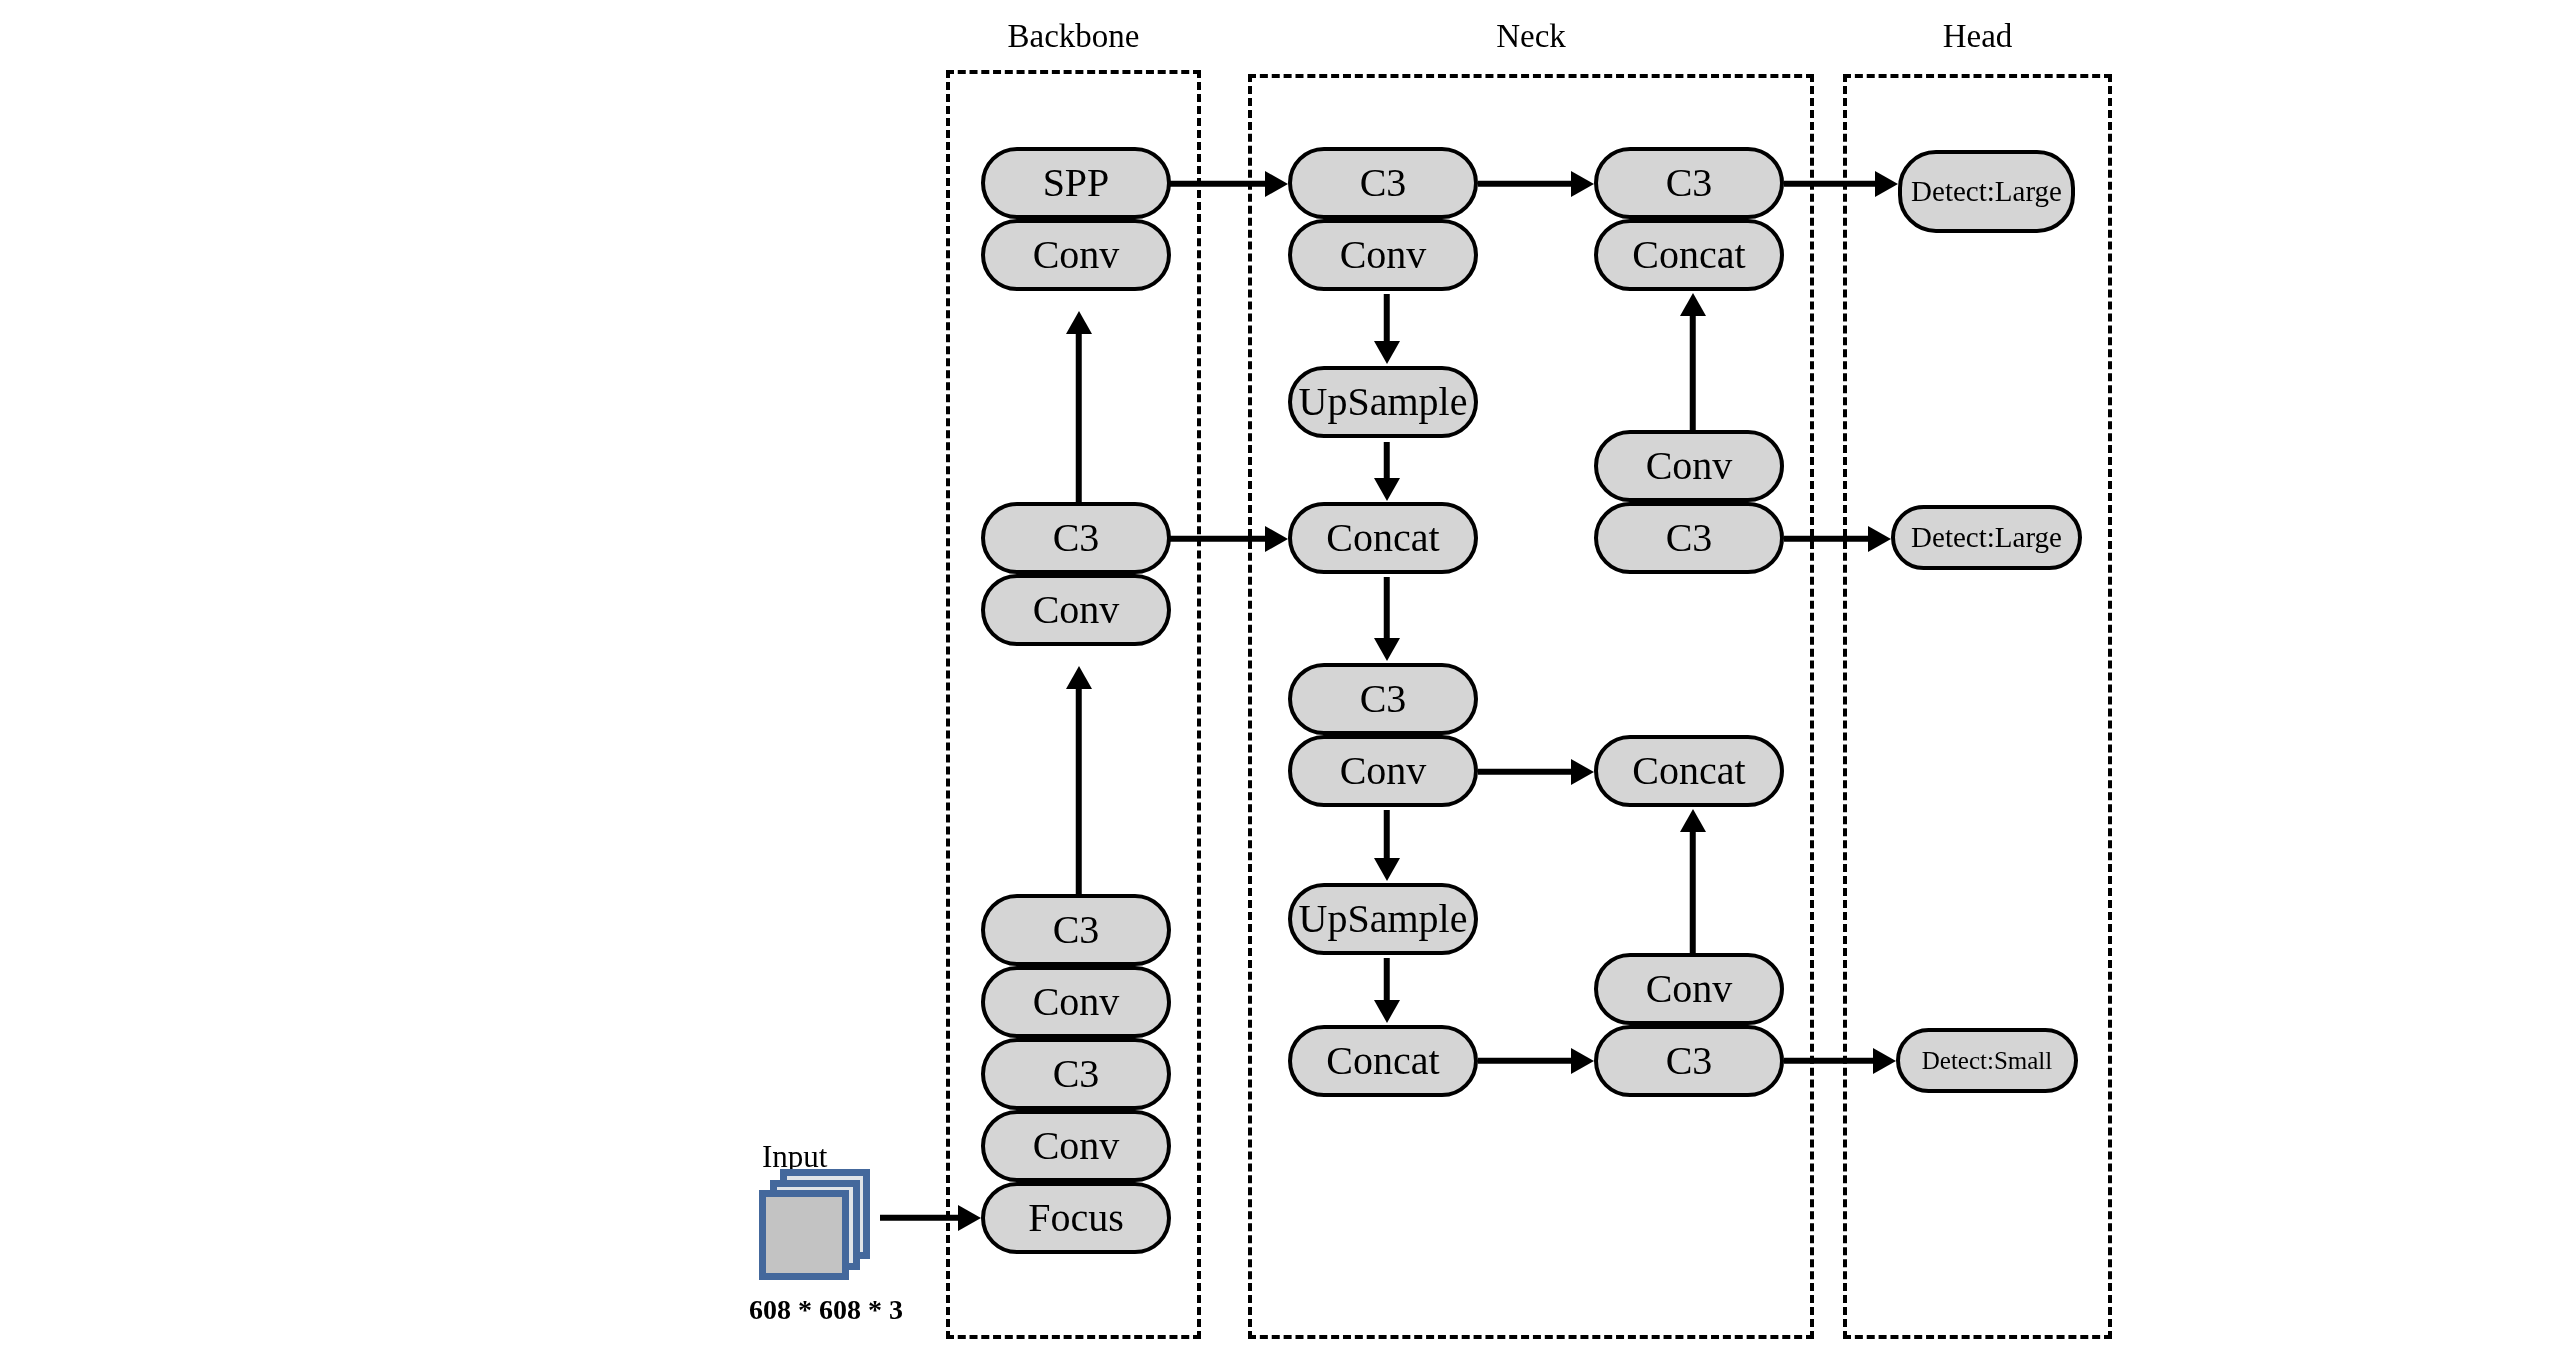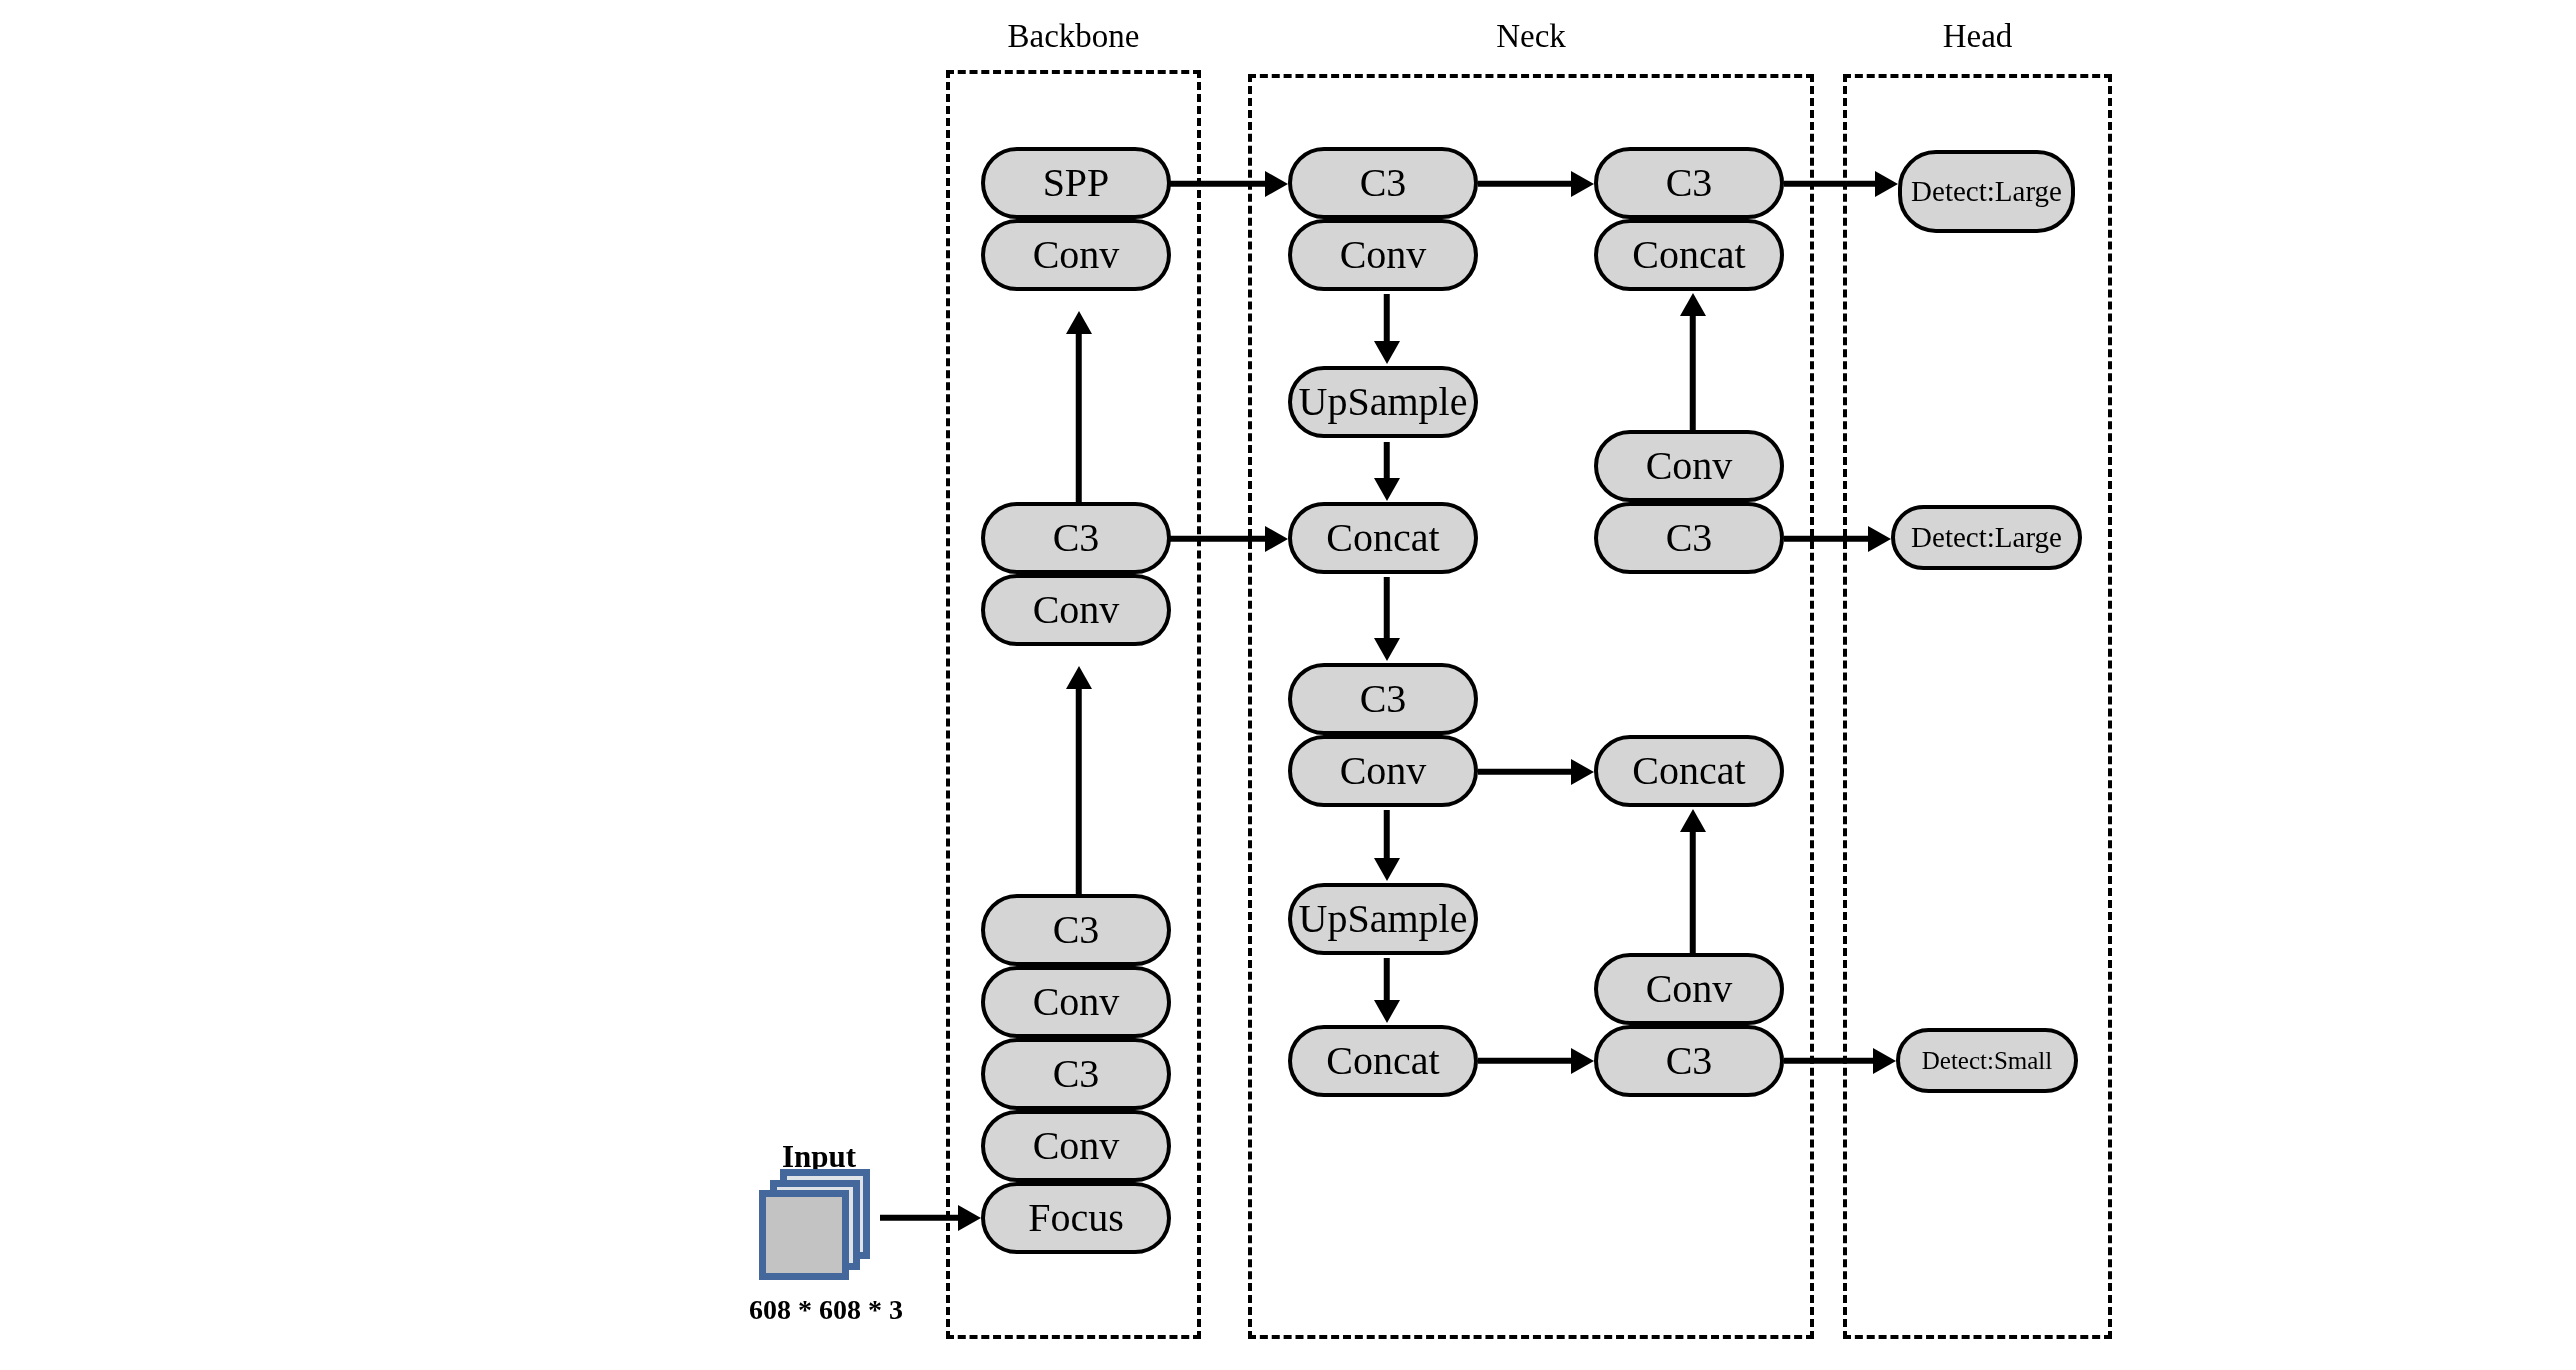--- a/index.html
+++ b/index.html
@@ -176,21 +176,21 @@
   <div class="arrow-h" style="left:1738px;top:1044px;width:112px;height:33px;">
     <div class="shaft" style="left:0;width:89px;"></div>
     <div class="headright"></div>
   </div>
 
   <div class="arrow-h" style="left:834px;top:1201px;width:101px;height:33px;">
     <div class="shaft" style="left:0;width:78px;"></div>
     <div class="headright"></div>
   </div>
 
-  <div class="input-title" style="left:736px;top:1141px;font-weight:bold;">Input</div>
+  <div class="input-title" style="left:716px;top:1141px;">Input</div>
 
   <div class="input-stack" style="left:713px;top:1169px;width:123px;height:114px;">
     <div class="input-sheet s1" style="left:21px;top:0px;width:90px;height:90px;"></div>
     <div class="input-sheet s2" style="left:10.6px;top:10.6px;width:90px;height:90px;"></div>
     <div class="input-sheet" style="left:0px;top:21px;width:90px;height:90px;"></div>
   </div>
 
   <div class="input-dims" style="left:703px;top:1296px;">608 * 608 * 3</div>
 
 

